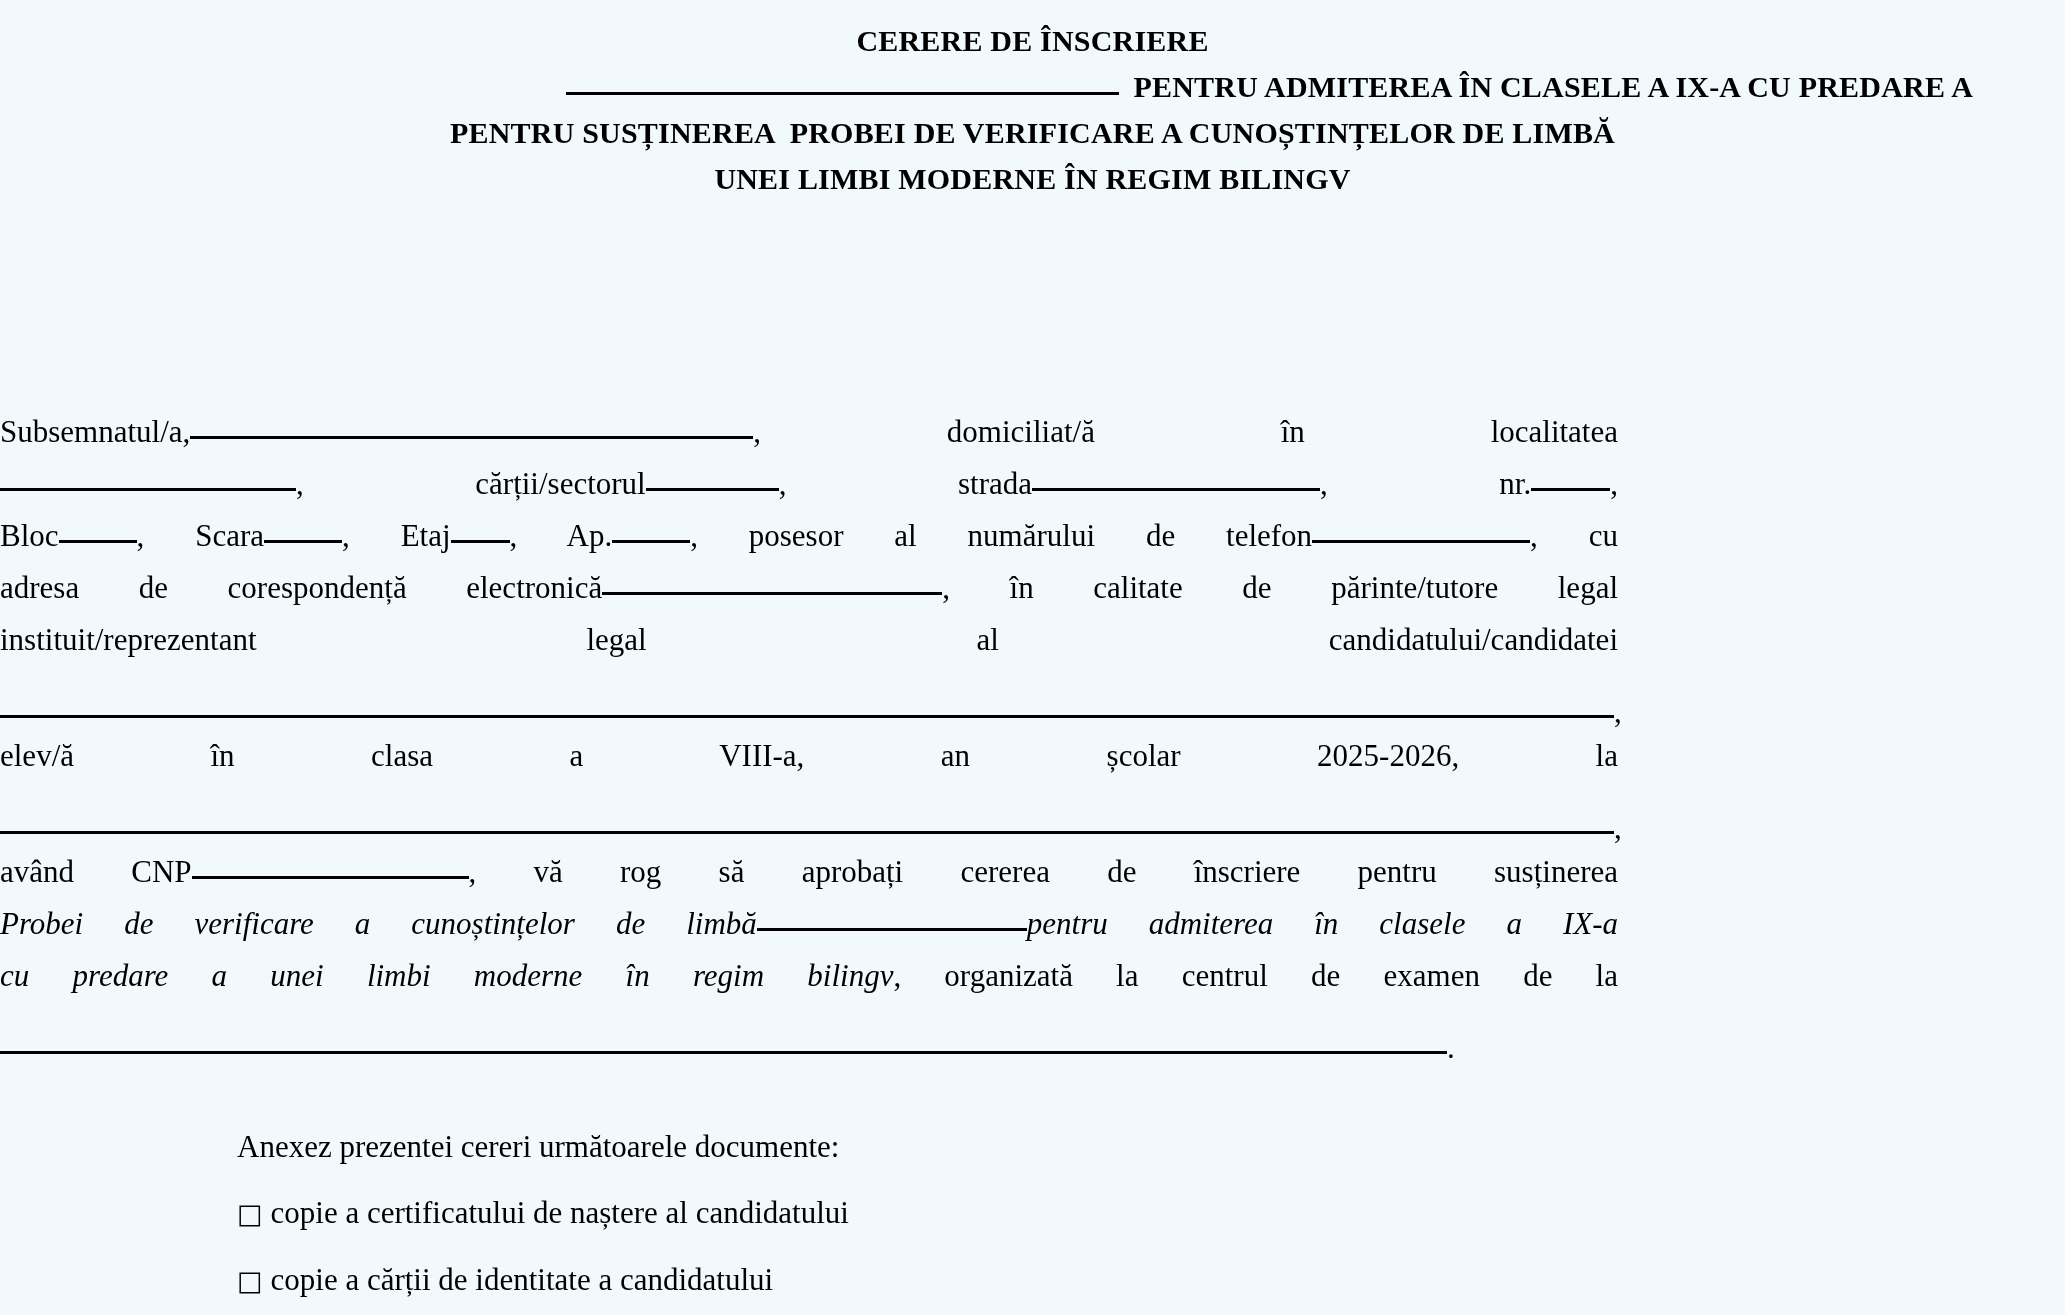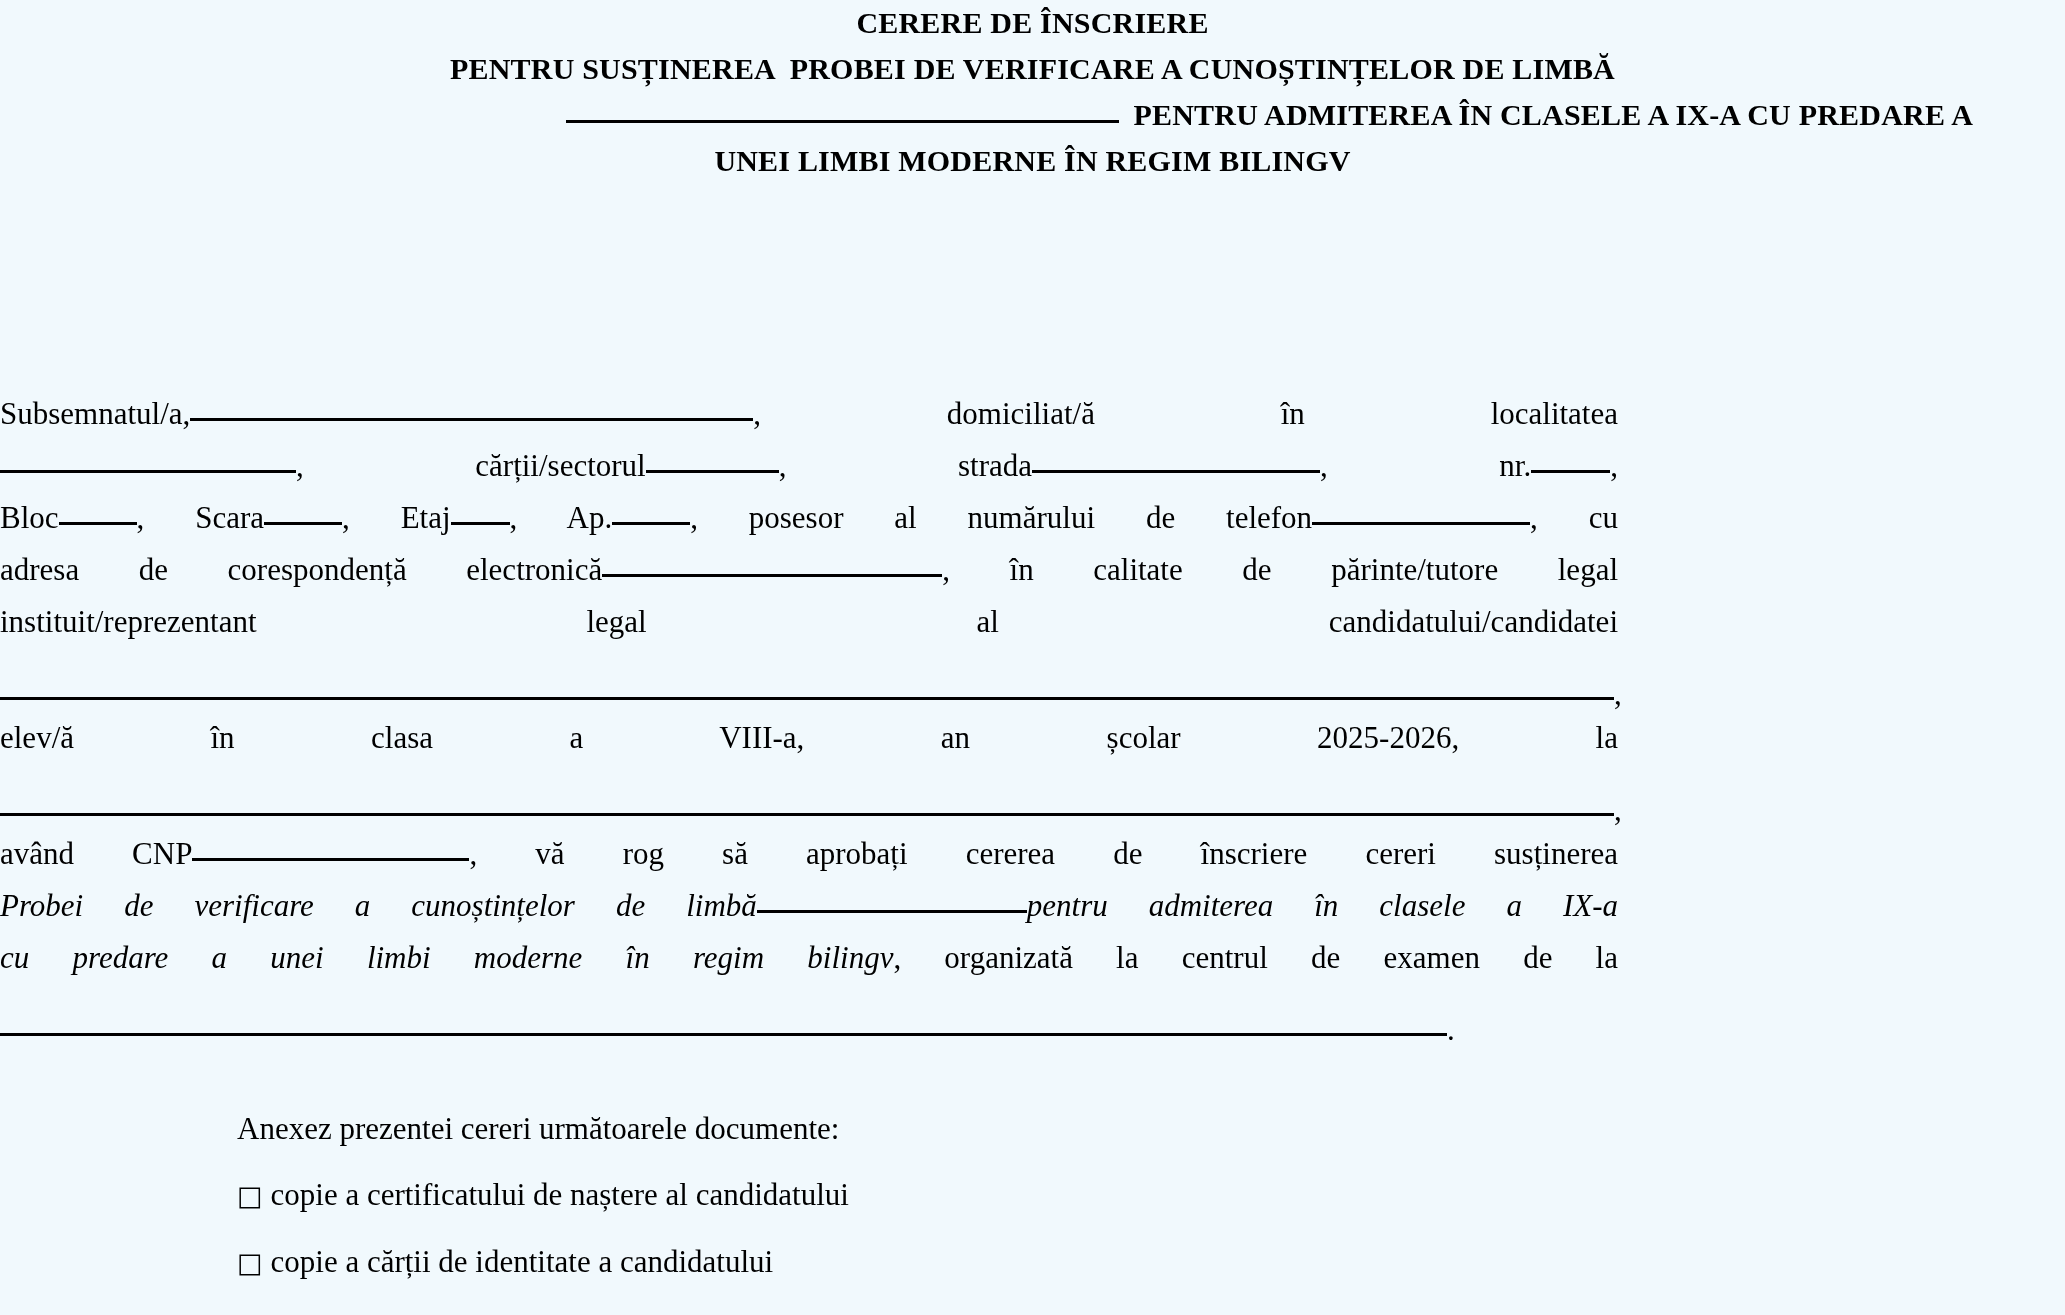--- a/index.html
+++ b/index.html
@@ -19,20 +19,21 @@
   .page {
     position: relative;
     width: 2065px;
     height: 1315px;
     box-sizing: border-box;
     padding: 0;
   }
 
   
   .title-block {
+    padding-top: 18px;
     text-align: center;
     font-weight: bold;
     font-size: 30px;
     line-height: 46px;
     letter-spacing: 0.2px;
   }
   .title-line {
     display: block;
     white-space: pre;
   }
@@ -131,22 +132,22 @@
     margin-right: 8px;
   }
 </style>
 </head>
 <body>
 
 <div class="page">
 
   <div class="title-block">
     <span class="title-line title-line-1">CERERE DE ÎNSCRIERE</span>
+    <span class="title-line title-line-3"><span class="title-blank"></span><span>PENTRU ADMITEREA ÎN CLASELE A IX-A CU PREDARE A</span></span>
     <span class="title-line title-line-2">PENTRU SUSȚINEREA  PROBEI DE VERIFICARE A CUNOȘTINȚELOR DE LIMBĂ</span>
-    <span class="title-line title-line-3"><span class="title-blank"></span><span>PENTRU ADMITEREA ÎN CLASELE A IX-A CU PREDARE A</span></span>
     <span class="title-line title-line-4">UNEI LIMBI MODERNE ÎN REGIM BILINGV</span>
   </div>
 
   <div class="spacer-before-body"></div>
 
   <div class="body-block">
 
     <span class="justify-line"><span>Subsemnatul/a,</span><span class="blank blank-w-name"></span><span>, domiciliat/ă în localitatea</span></span>
 
     <span class="justify-line"><span class="blank blank-w-loc"></span><span>, cărții/sectorul</span><span class="blank blank-w-jud"></span><span>, strada</span><span class="blank blank-w-strada"></span><span>, nr.</span><span class="blank blank-w-nr"></span><span>,</span></span>
@@ -156,21 +157,21 @@
     <span class="justify-line"><span>adresa de corespondență electronică</span><span class="blank blank-w-email"></span><span>, în calitate de părinte/tutore legal</span></span>
 
     <span class="justify-line">instituit/reprezentant legal al candidatului/candidatei</span>
 
     <span class="rule-row"><span class="rule-inline rule-inline-full"></span><span>,</span></span>
 
     <span class="justify-line">elev/ă în clasa a VIII-a, an școlar 2025-2026, la</span>
 
     <span class="rule-row"><span class="rule-inline rule-inline-full"></span><span>,</span></span>
 
-    <span class="justify-line"><span>având CNP</span><span class="blank blank-w-cnp"></span><span>, vă rog să aprobați cererea de înscriere cereri susținerea</span></span>
+    <span class="justify-line"><span>având CNP</span><span class="blank blank-w-cnp"></span><span>, vă rog să aprobați cererea de înscriere pentru susținerea</span></span>
 
     <span class="justify-line"><em class="it">Probei de verificare a cunoștințelor de limbă</em><span class="blank blank-w-limba"></span><em class="it">pentru admiterea în clasele a IX-a</em></span>
 
     <span class="justify-line"><em class="it">cu predare a unei limbi moderne în regim bilingv</em><span>, organizată la centrul de examen de la</span></span>
 
     <span class="rule-row"><span class="rule-inline rule-inline-short"></span><span>.</span></span>
 
   </div>
 
   <div class="attach-block">

